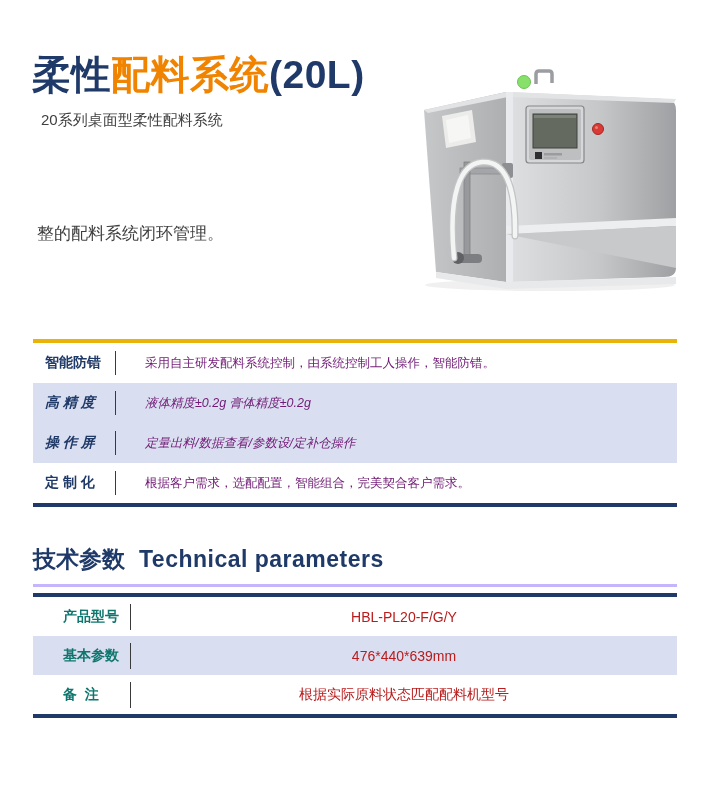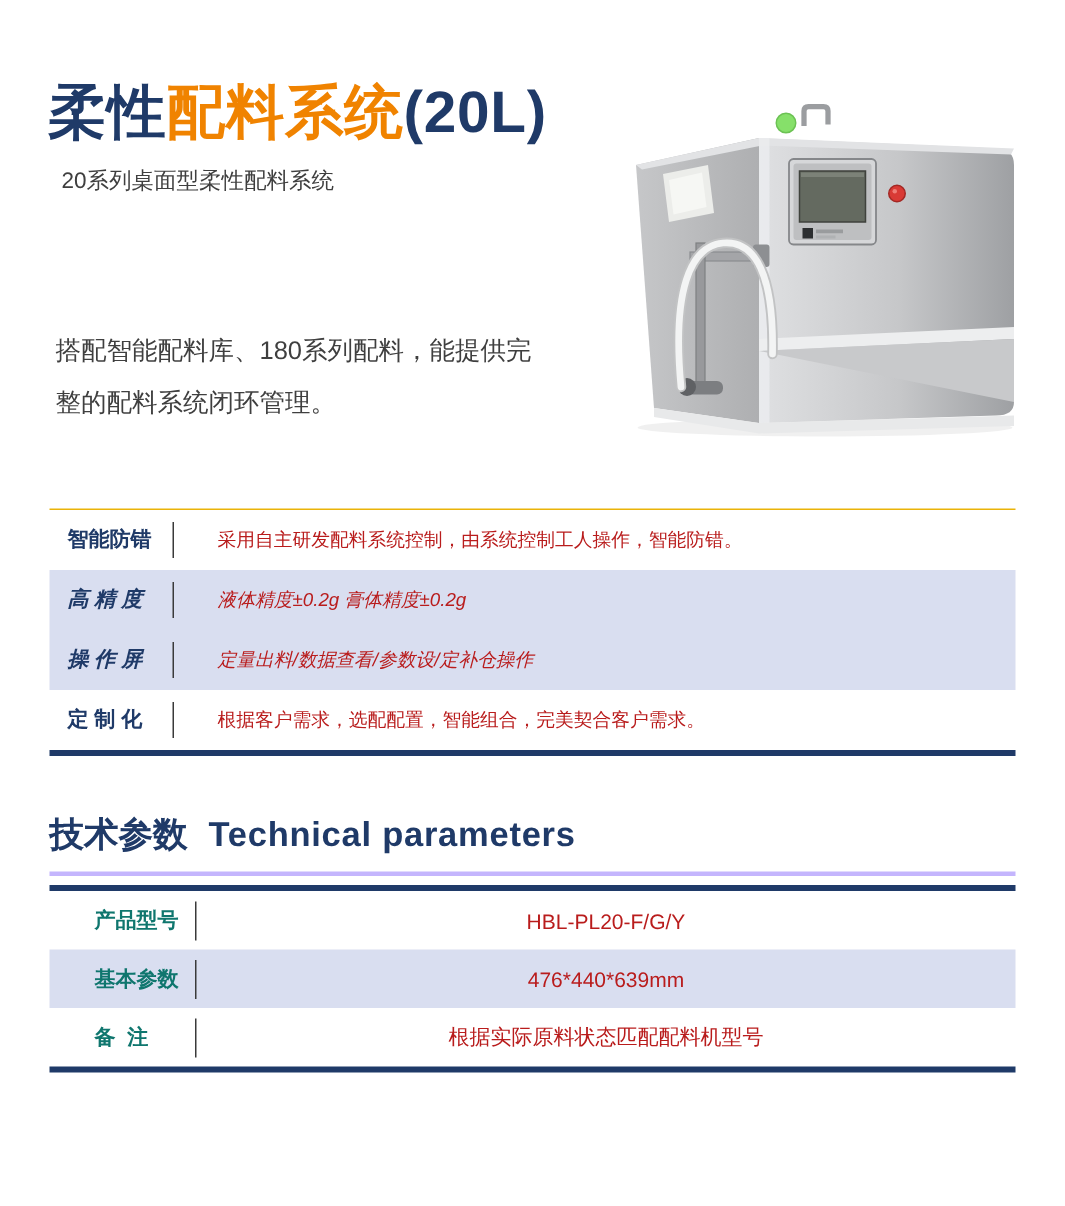--- a/index.html
+++ b/index.html
@@ -10,26 +10,26 @@
   .hero { position:relative; height:339px; }
   .title { position:absolute; left:32px; top:22px; font-size:39px; font-weight:900; color:#1f3a68; letter-spacing:0.5px; white-space:nowrap; }
   .title .orange { color:#f08300; }
   .subtitle { position:absolute; left:41px; top:83px; font-size:15px; color:#3f3f3f;margin-top:28px; }
   .para { position:absolute; left:37px; font-size:17px; line-height:35px; color:#3f3f3f; }
   .para-1 { top:101px; }
   .para-2 { top:216px; }
   .machine-wrap { position:absolute; left:408px; top:66px; width:284px; height:226px; }
 
   
-  .features { margin:0 33px; border-top:1px solid #eab308; border-bottom:4px solid #1f3a68; }
+  .features { margin:0 33px; border-top:4px solid #eab308; border-bottom:4px solid #1f3a68; }
   .frow { display:flex; align-items:center; height:40px; }
   .frow.alt { background:#d9def0;font-style:italic; }
   .flabel { width:70px; padding-left:12px; flex:none; font-size:14px; font-weight:bold; color:#1f3a68; white-space:pre; }
   .vdiv { width:1px; height:24px; background:#3a3a3a; flex:none; }
-  .fvalue { margin-left:29px; font-size:12.5px; color:#b91c1c; }
+  .fvalue { margin-left:29px; font-size:12.5px; color:#701a75; }
 
   
   .tech-heading { margin:37px 33px 0; padding-bottom:9px; border-bottom:3px solid #c4b5fd; font-size:23px; font-weight:bold; color:#1f3a68; }
   .tech-heading .en { margin-left:14px; letter-spacing:0.5px; }
 
   
   .params { margin:6px 33px 0; border-top:4px solid #1f3a68; border-bottom:4px solid #1f3a68; }
   .prow { display:flex; align-items:center; height:39px; }
   .prow.alt { background:#d9def0; }
   .plabel { width:67px; padding-left:30px; flex:none; font-size:14px; font-weight:bold; color:#0f766e; white-space:pre; }
@@ -41,21 +41,20 @@
 
 <div class="page">
 
   <div class="hero">
     <h1 class="title"><span>柔性</span><span class="orange">配料系统</span><span>(20L)</span></h1>
 
     <div class="subtitle">20系列桌面型柔性配料系统</div>
 
 
     <div class="para para-2">
-      <div>搭配智能配料库、180系列配料，能提供完</div>
       <div>整的配料系统闭环管理。</div>
     </div>
 
     <div class="machine-wrap">
       <svg width="284" height="226" viewBox="0 0 284 226">
         <defs>
           <linearGradient id="frontGrad" x1="0" y1="0" x2="1" y2="0">
             <stop offset="0" stop-color="#dfe0e2"></stop>
             <stop offset="0.55" stop-color="#c6c7c9"></stop>
             <stop offset="1" stop-color="#9ea0a3"></stop>

